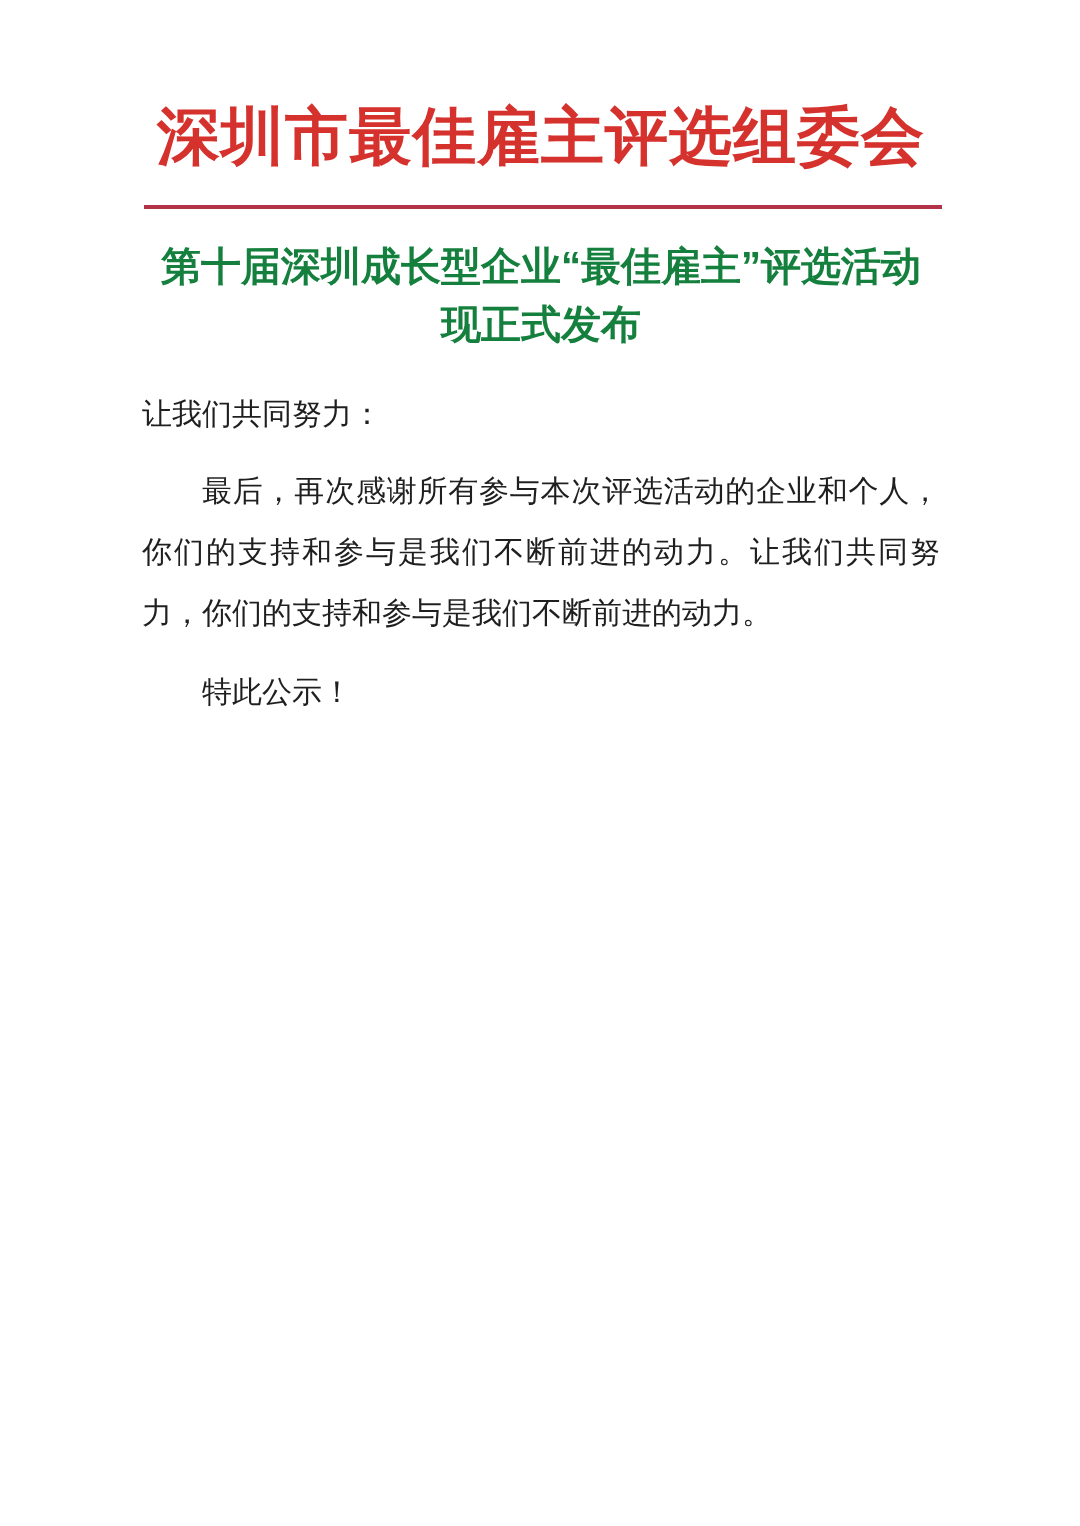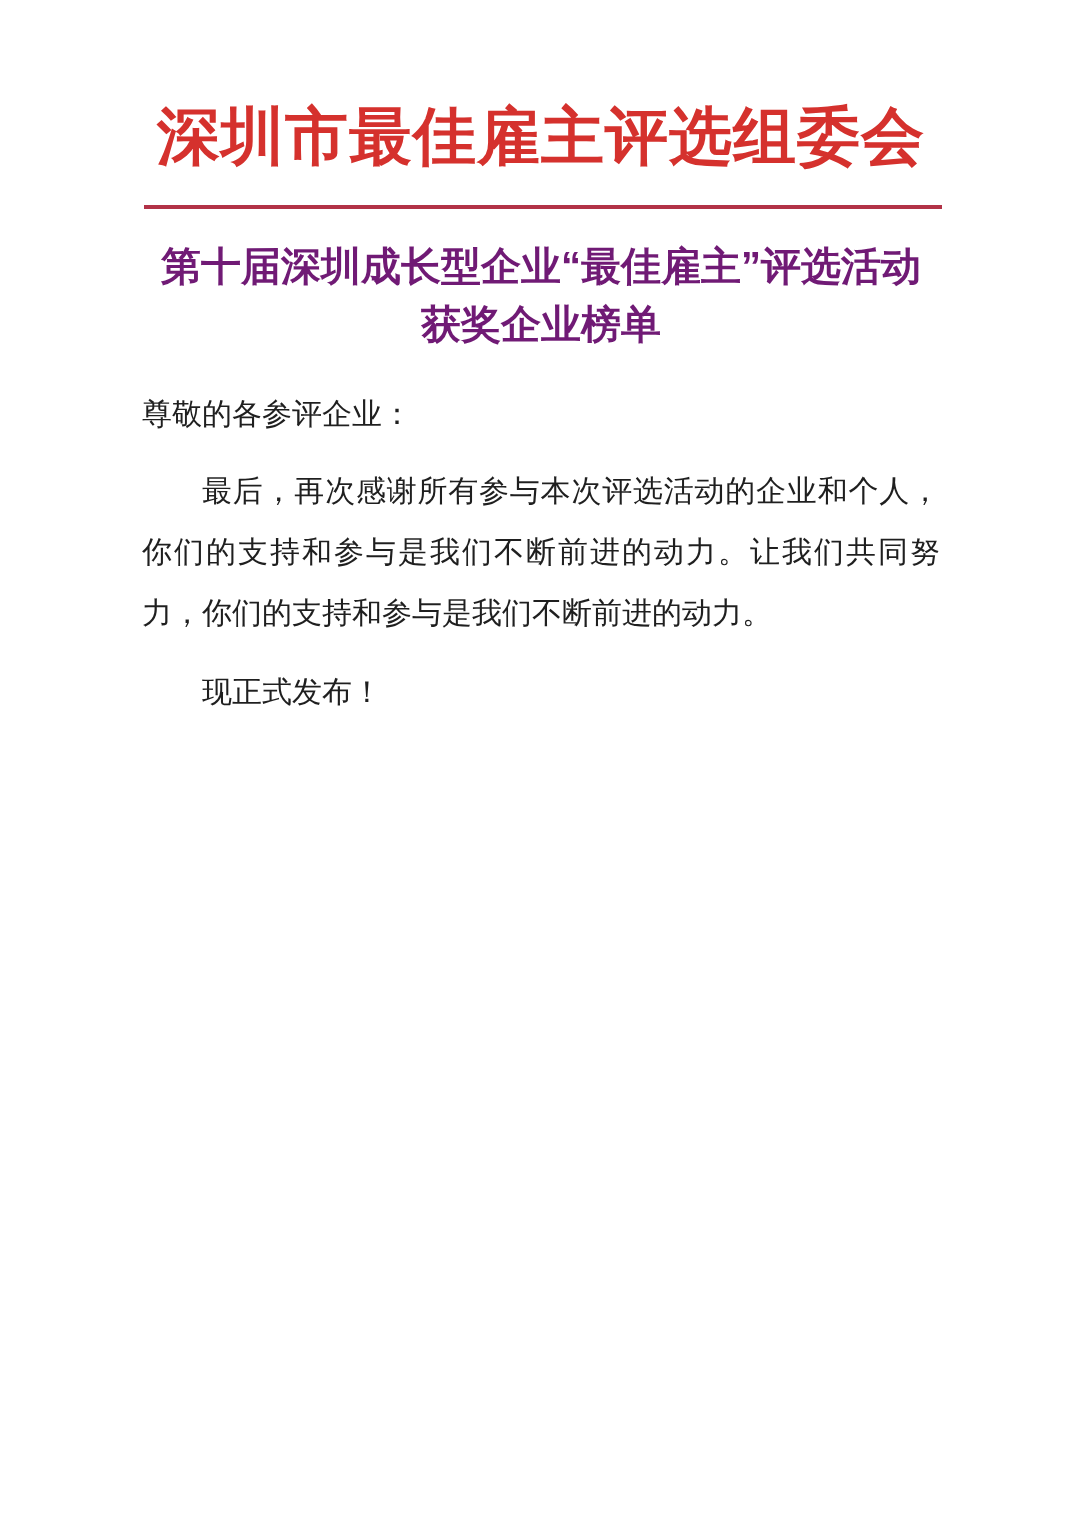--- a/index.html
+++ b/index.html
@@ -30,21 +30,21 @@
     height: 4px;
     border: none;
     margin: 26px 0 0 2px;
     width: 100%;
   }
   .doc-title {
     margin-top: 28px;
     text-align: center;
     font-size: 40px;
     font-weight: bold;
-    color: #701a75;
+    color: #15803d;
     line-height: 1.45;
     font-family: "Liberation Sans", "DejaVu Sans", sans-serif;
   }
   .doc-title .line { display: block; }
   .body-text {
     margin-top: 30px;
     font-size: 30px;
     color: #1f1f1f;
     line-height: 61px;
     text-align: justify;
@@ -77,24 +77,24 @@
 
 <div class="page">
   <div class="content">
 
     <div class="org-header" style="color: rgb(213, 49, 45);">深圳市最佳雇主评选组委会</div>
 
     <hr class="red-divider" style="background: rgb(178, 50, 71);">
 
     <div class="doc-title">
       <span class="line">第十届深圳成长型企业“最佳雇主”评选活动</span>
-      <span class="line">获奖企业榜单</span>
+      <span class="line">现正式发布</span>
     </div>
 
     <div class="body-text" style="color: rgb(31, 31, 31);">
-      <p class="salutation">尊敬的各参评企业：</p>
+      <p class="salutation">让我们共同努力：</p>
       <p class="para">最后，再次感谢所有参与本次评选活动的企业和个人，你们的支持和参与是我们不断前进的动力。让我们共同努力，你们的支持和参与是我们不断前进的动力。</p>
-      <p class="closing">现正式发布！</p>
+      <p class="closing">特此公示！</p>
     </div>
   </div>
 
   <div class="page-number" style="color: rgb(74, 74, 74);">1 / 3</div>
 </div>
 
 </body></html>

